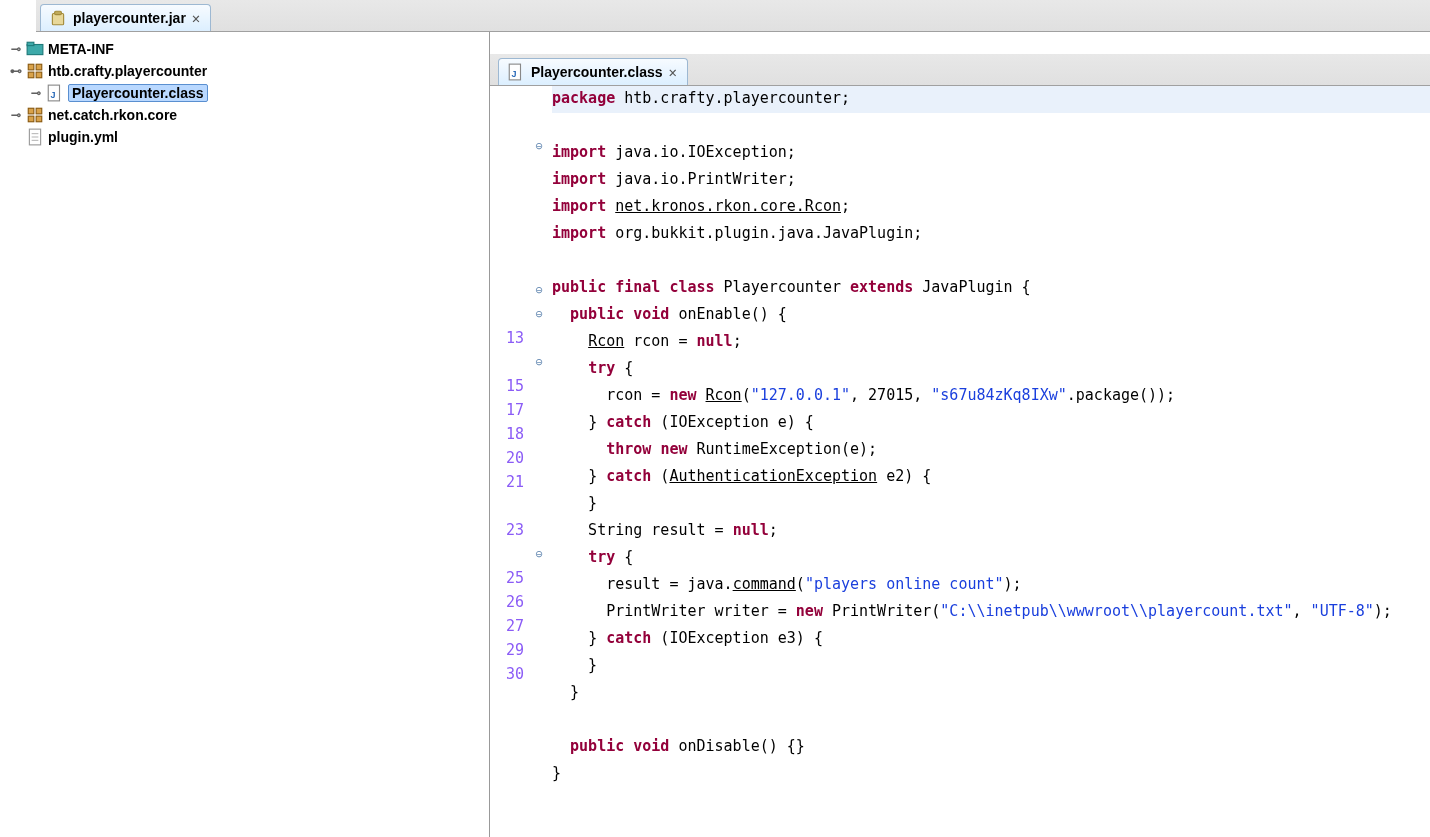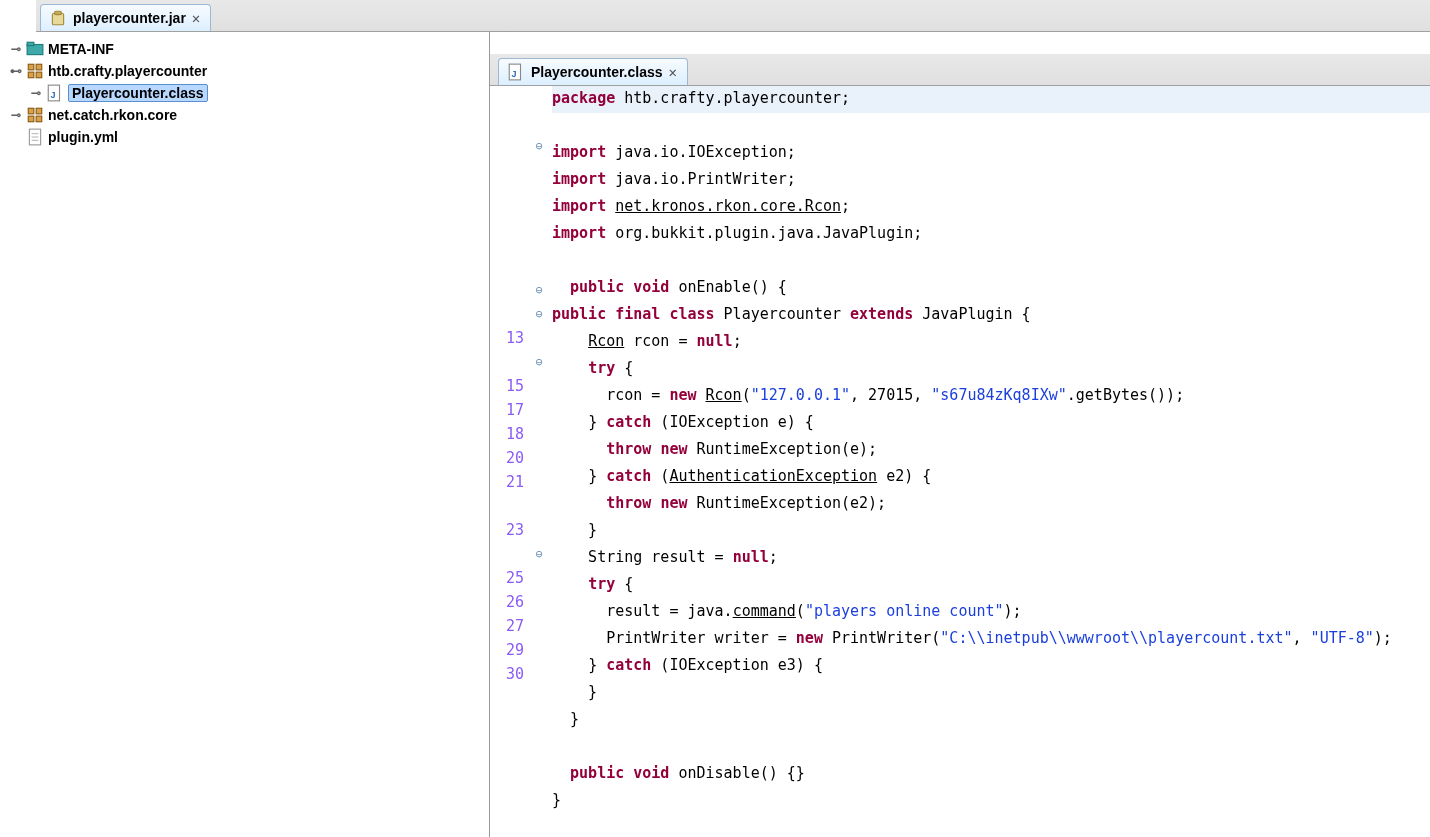--- a/index.html
+++ b/index.html
@@ -188,29 +188,28 @@
             <div></div>
         </div>
         <div class="code">
 <div class="hl-line"><span class="kw">package</span><span> htb.crafty.playercounter;</span></div>
 <div></div>
 <div><span class="kw">import</span><span> java.io.IOException;</span></div>
 <div><span class="kw">import</span><span> java.io.PrintWriter;</span></div>
 <div><span class="kw">import</span><span> </span><span class="under">net.kronos.rkon.core.Rcon</span><span>;</span></div>
 <div><span class="kw">import</span><span> org.bukkit.plugin.java.JavaPlugin;</span></div>
 <div></div>
+<div><span class="kw">public</span> <span class="kw">final</span> <span class="kw">class</span><span> Playercounter </span><span class="kw">extends</span><span> JavaPlugin {</span></div>
 <div><span>  </span><span class="kw">public</span> <span class="kw">void</span><span> onEnable() {</span></div>
-<div><span class="kw">public</span> <span class="kw">final</span> <span class="kw">class</span><span> Playercounter </span><span class="kw">extends</span><span> JavaPlugin {</span></div>
 <div><span>    </span><span class="under">Rcon</span><span> rcon = </span><span class="kw">null</span><span>;</span></div>
 <div><span>    </span><span class="kw">try</span><span> {</span></div>
-<div><span>      rcon = </span><span class="kw">new</span> <span class="under">Rcon</span><span>(</span><span class="str">"127.0.0.1"</span><span>, </span><span>27015</span><span>, </span><span class="str">"s67u84zKq8IXw"</span><span>.getBytes());</span></div>
+<div><span>      rcon = </span><span class="kw">new</span> <span class="under">Rcon</span><span>(</span><span class="str">"127.0.0.1"</span><span>, </span><span>27015</span><span>, </span><span class="str">"s67u84zKq8IXw"</span><span>.package());</span></div>
 <div><span>    </span>} <span class="kw">catch</span><span> (IOException e) {</span></div>
 <div><span>      </span><span class="kw">throw</span> <span class="kw">new</span><span> RuntimeException(e);</span></div>
 <div><span>    </span>} <span class="kw">catch</span><span> (</span><span class="under">AuthenticationException</span><span> e2) {</span></div>
-<div><span>      </span><span class="kw">throw</span> <span class="kw">new</span><span> RuntimeException(e2);</span></div>
 <div><span>    }</span></div>
 <div><span>    String result = </span><span class="kw">null</span><span>;</span></div>
 <div><span>    </span><span class="kw">try</span><span> {</span></div>
 <div><span>      result = java.</span><span class="under">command</span><span>(</span><span class="str">"players online count"</span><span>);</span></div>
 <div><span>      PrintWriter writer = </span><span class="kw">new</span><span> PrintWriter(</span><span class="str">"C:\\inetpub\\wwwroot\\playercount.txt"</span><span>, </span><span class="str">"UTF-8"</span><span>);</span></div>
 <div><span>    </span>} <span class="kw">catch</span><span> (IOException e3) {</span></div>
 <div><span>    }</span></div>
 <div><span>  }</span></div>
 <div></div>
 <div><span>  </span><span class="kw">public</span> <span class="kw">void</span><span> onDisable() {}</span></div>

